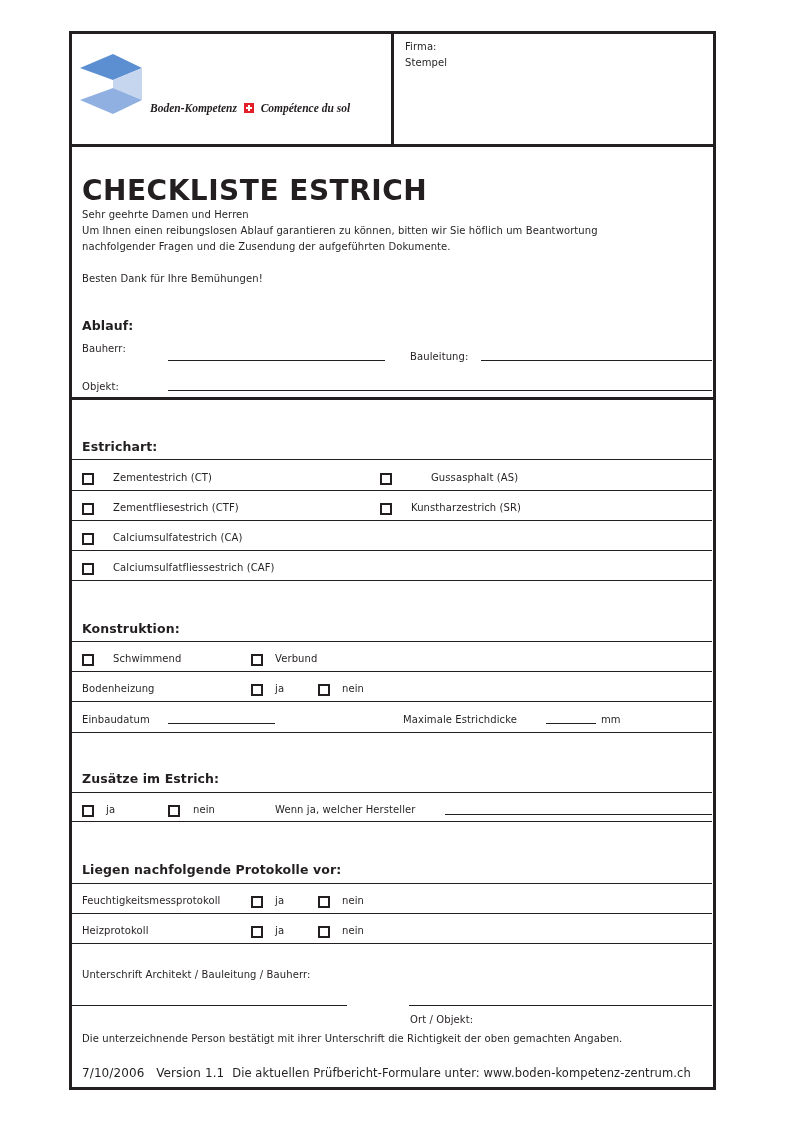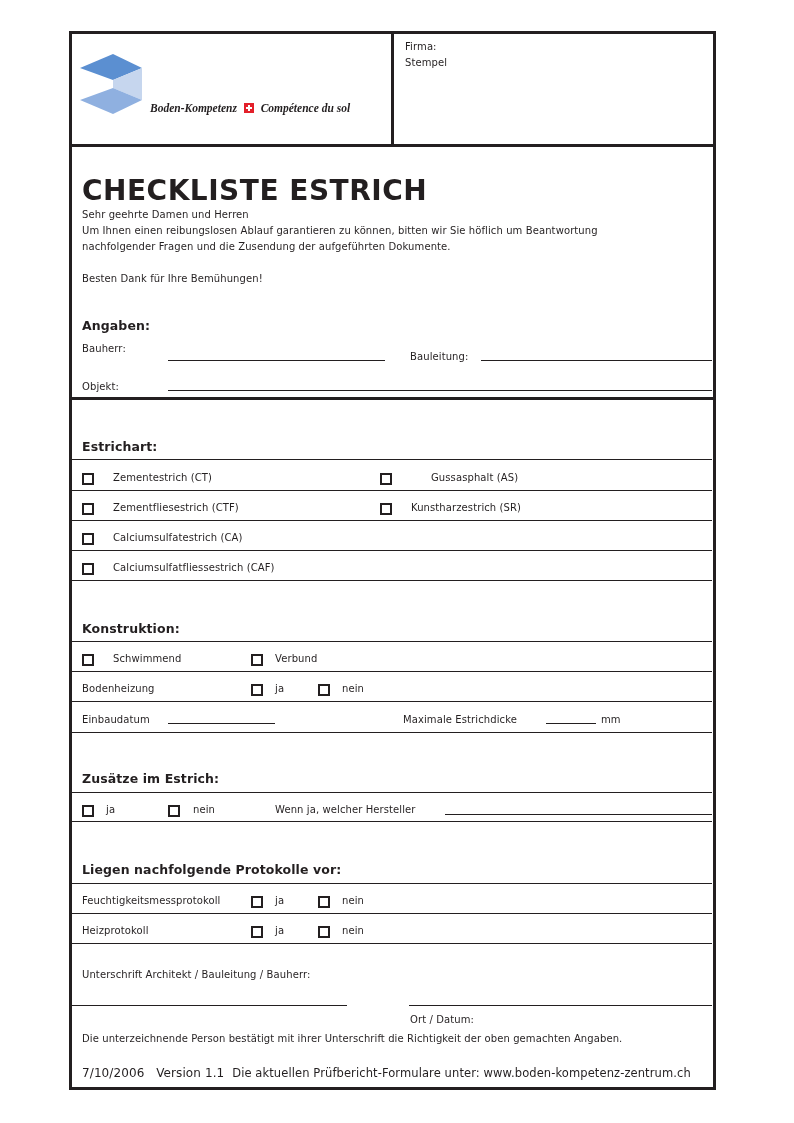--- a/index.html
+++ b/index.html
@@ -41,21 +41,21 @@
 <div class="txt" style="left:405px;top:40px;">Firma:</div>
 <div class="txt" style="left:405px;top:56px;">Stempel</div>
 <div class="abs" style="left:396px;top:72px;width:312px;height:70px;"></div>
 
 <div class="title">CHECKLISTE ESTRICH</div>
 <div class="txt" style="left:82px;top:208px;">Sehr geehrte Damen und Herren</div>
 <div class="txt" style="left:82px;top:224px;">Um Ihnen einen reibungslosen Ablauf garantieren zu können, bitten wir Sie höflich um Beantwortung</div>
 <div class="txt" style="left:82px;top:240px;">nachfolgender Fragen und die Zusendung der aufgeführten Dokumente.</div>
 <div class="txt" style="left:82px;top:272px;">Besten Dank für Ihre Bemühungen!</div>
 
-<div class="txt bold" style="left:82px;top:319px;">Angaben:</div>
+<div class="txt bold" style="left:82px;top:319px;">Ablauf:</div>
 <div class="txt" style="left:82px;top:342px;">Bauherr:</div>
 <div class="uline" style="left:168px;top:360px;width:217px;"></div>
 <div class="txt" style="left:410px;top:350px;">Bauleitung:</div>
 <div class="uline" style="left:481px;top:360px;width:231px;"></div>
 <div class="txt" style="left:82px;top:380px;">Objekt:</div>
 <div class="uline" style="left:168px;top:390px;width:544px;"></div>
 <div class="thick" style="left:69px;top:397px;width:647px;"></div>
 
 <div class="txt bold" style="left:82px;top:440px;">Estrichart:</div>
 <div class="hline" style="left:71px;top:459px;width:641px;"></div>
@@ -117,20 +117,20 @@
 <div class="txt" style="left:82px;top:924px;">Heizprotokoll</div>
 <div class="cb" style="left:251px;top:926px;"></div>
 <div class="txt" style="left:275px;top:924px;">ja</div>
 <div class="cb" style="left:318px;top:926px;"></div>
 <div class="txt" style="left:342px;top:924px;">nein</div>
 <div class="hline" style="left:71px;top:943px;width:641px;"></div>
 
 <div class="uline" style="left:71px;top:1005px;width:276px;"></div>
 <div class="uline" style="left:409px;top:1005px;width:303px;"></div>
 <div class="txt" style="left:82px;top:968px;">Unterschrift Architekt / Bauleitung / Bauherr:</div>
-<div class="txt" style="left:410px;top:1013px;">Ort / Datum:</div>
+<div class="txt" style="left:410px;top:1013px;">Ort / Objekt:</div>
 <div class="txt" style="left:82px;top:1032px;">Die unterzeichnende Person bestätigt mit ihrer Unterschrift die Richtigkeit der oben gemachten Angaben.</div>
 
 <div class="txt" style="left:82px;top:1066px;font-size:12px;">
   <span style="font-weight:bold;font-weight:500;">7/10/2006</span>&nbsp;&nbsp;
   <span>Version 1.1</span>&nbsp;
   <span style="font-size:11.5px;">Die aktuellen Prüfbericht-Formulare unter: www.boden-kompetenz-zentrum.ch</span>
 </div>
 
 </body></html>

